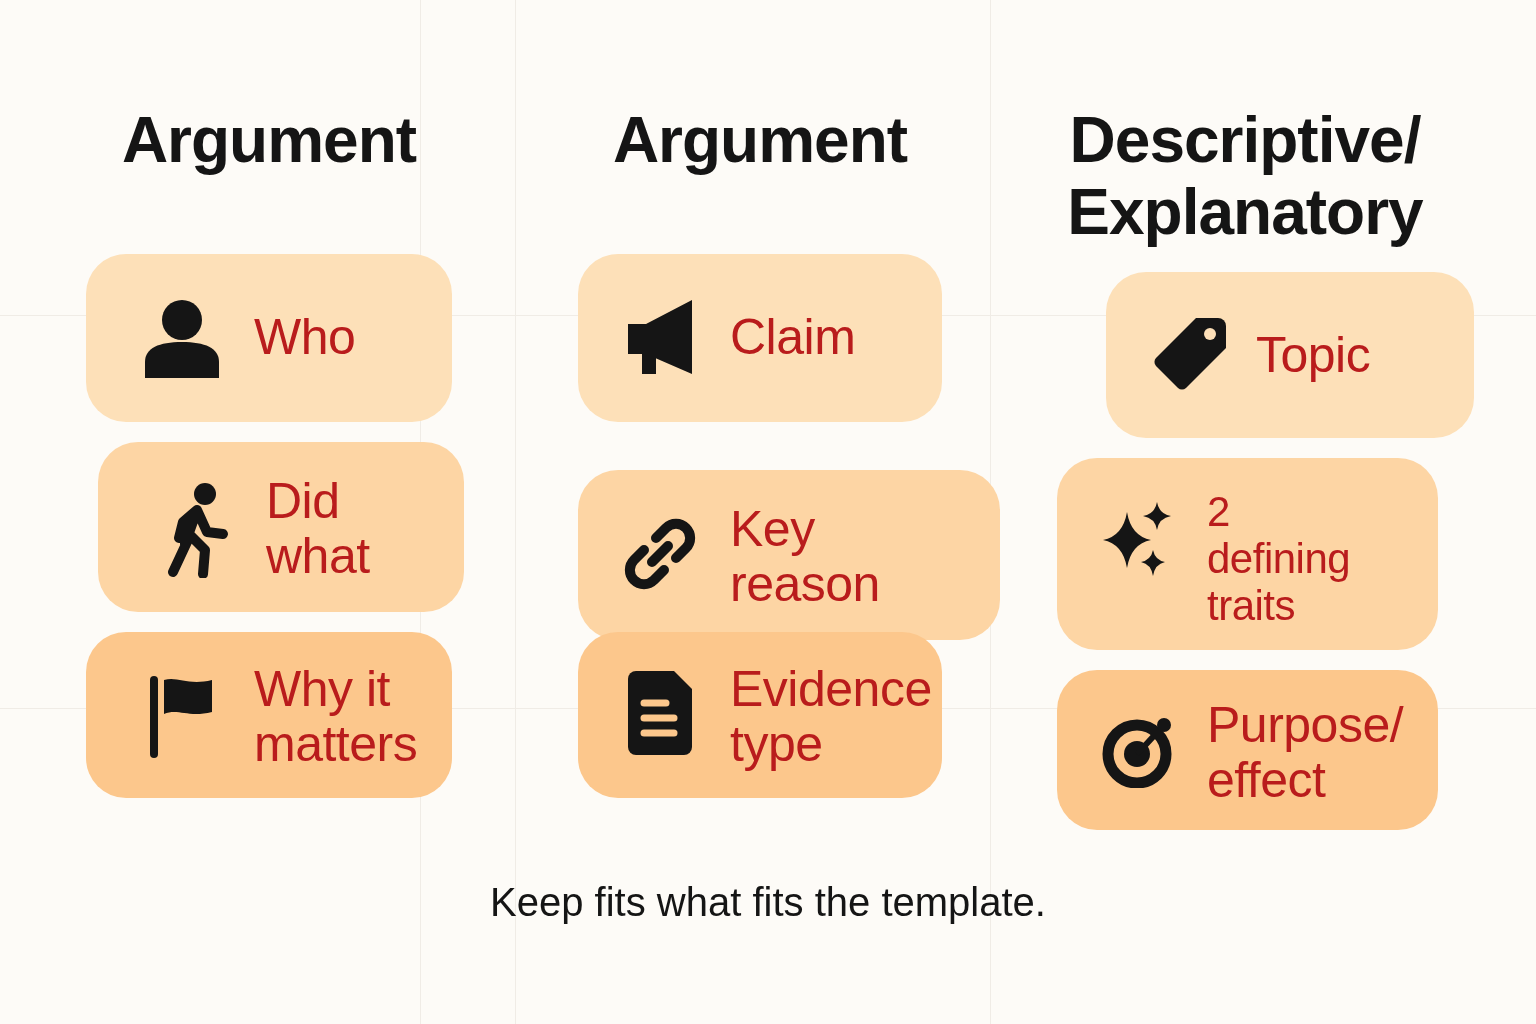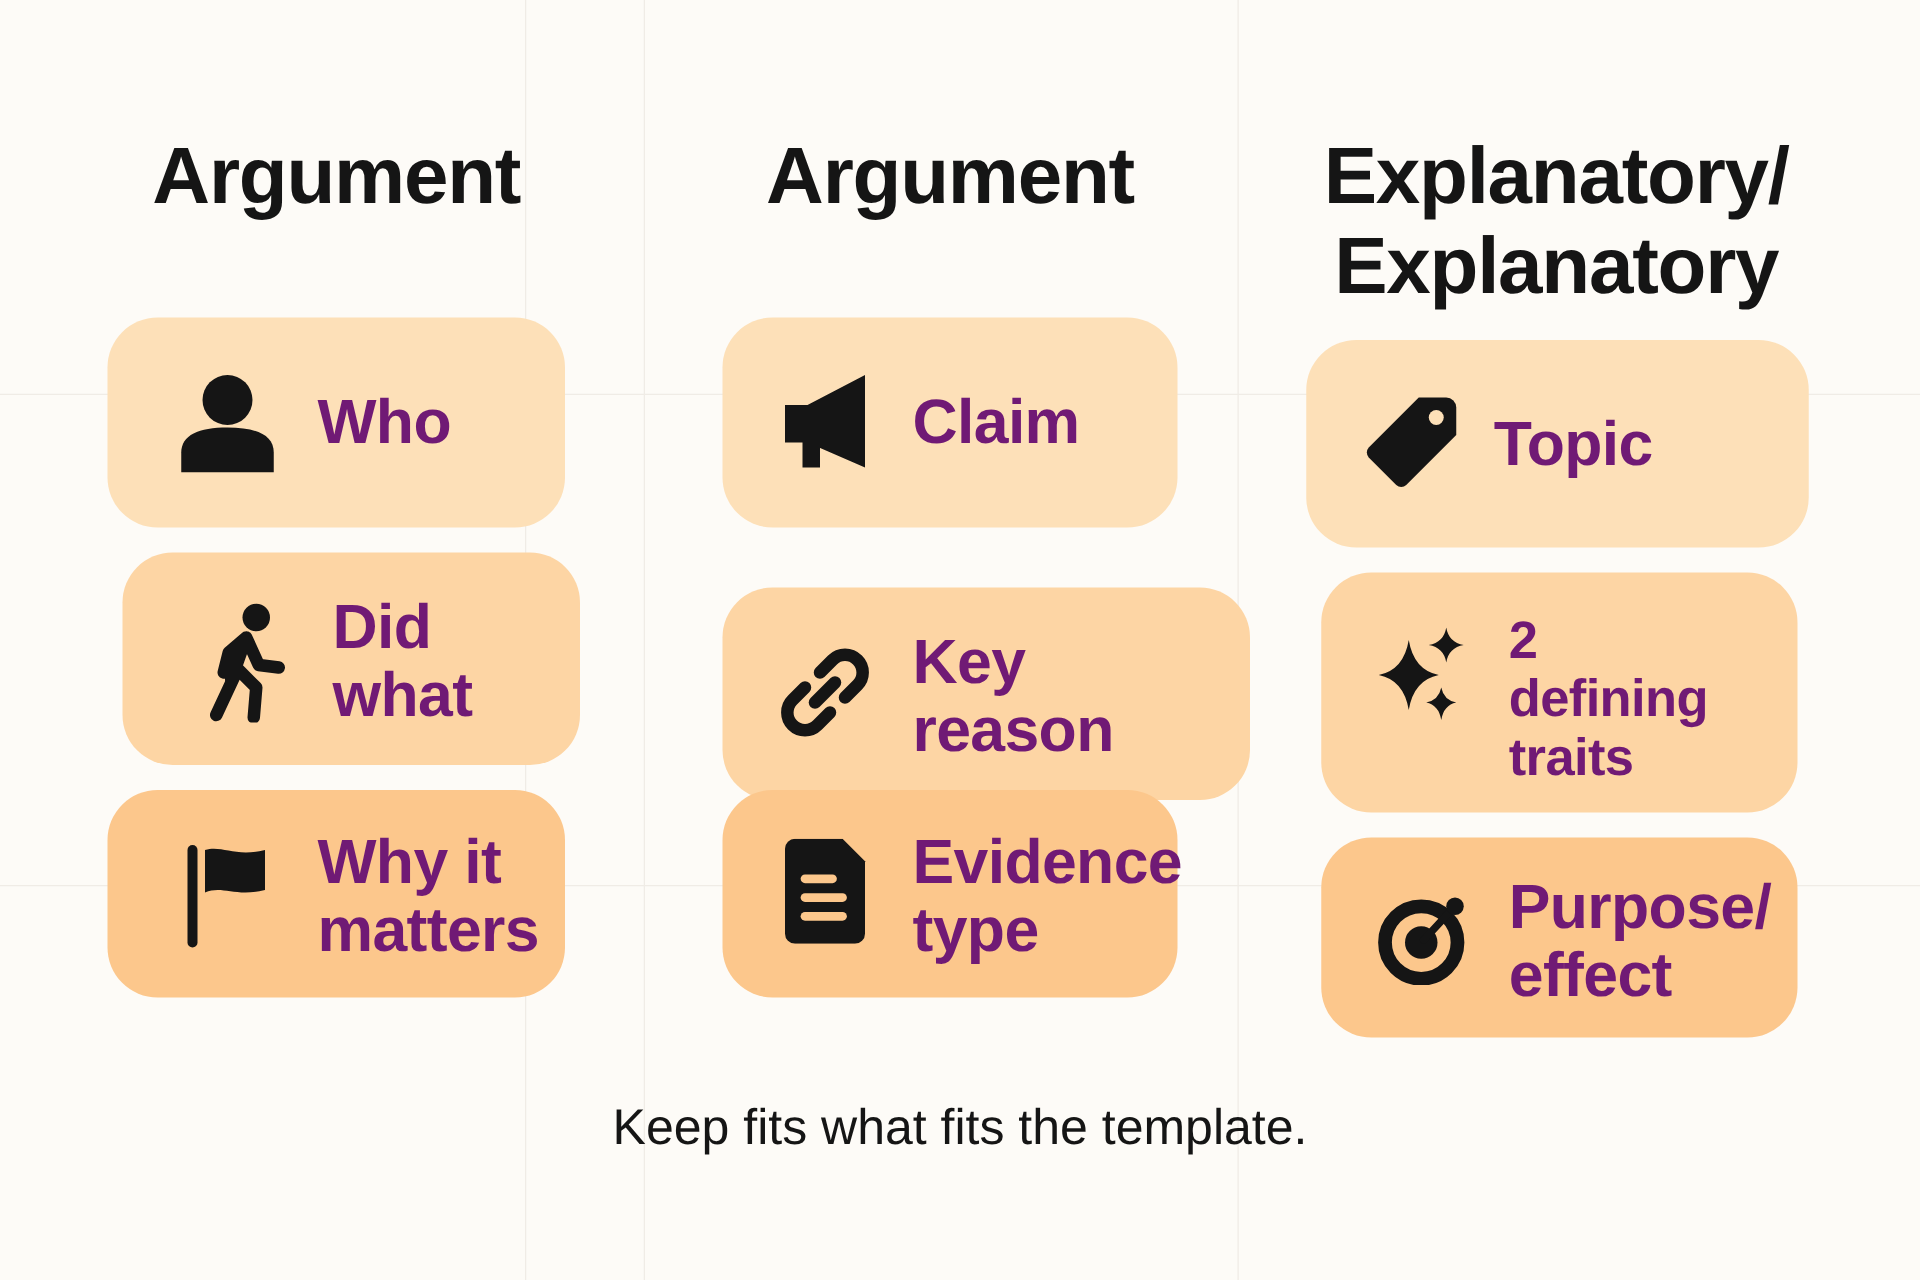--- a/index.html
+++ b/index.html
@@ -14,22 +14,22 @@
   .col-title {
     position:absolute; text-align:center; font-weight:700;
     font-size:64px; line-height:72px; letter-spacing:-1px; color:#151515;
   }
   .card {
     position:absolute; border-radius:40px; display:flex; align-items:center;
     box-sizing:border-box;
   }
   .card .icon { position:absolute; display:flex; align-items:center; justify-content:center; }
   .card .label {
-    position:absolute; font-weight:700; font-size:50px; line-height:55px;
-    letter-spacing:-0.5px; color:#701a75; white-space:pre-line;
+    position:absolute; font-weight:400; font-size:50px; line-height:55px;
+    letter-spacing:-0.5px; color:#b91c1c; white-space:pre-line;
   }
   .c1 { background:#fde0b8; }
   .c2 { background:#fdd5a4; }
   .c3 { background:#fcc78c; }
   .footer {
     position:absolute; left:0; right:0; top:880px; text-align:center;
     font-size:40px; color:#151515;
   }
 </style>
 </head>
@@ -109,24 +109,24 @@
           <line x1="16" y1="32" x2="38" y2="32"></line>
           <line x1="16" y1="47" x2="46" y2="47"></line>
           <line x1="16" y1="62" x2="46" y2="62"></line>
         </g>
       </svg>
   </div>
   <div class="label" style="left:152px;top:30px;">Evidence
 type</div>
 </div>
 
-<div class="col-title" style="left:1040px;width:410px;top:104px;white-space:pre-line;">Explanatory/
+<div class="col-title" style="left:1040px;width:410px;top:104px;white-space:pre-line;">Descriptive/
 Explanatory</div>
 
-<div class="card c1" style="left:1045px;top:272px;width:402px;height:166px;">
+<div class="card c1" style="left:1106px;top:272px;width:368px;height:166px;">
   <div class="icon" style="left:46px;top:44px;width:76px;height:76px;">
     <svg width="76" height="76" viewBox="0 0 76 76">
         <path d="M44 2 H66 A8 8 0 0 1 74 10 V32 L34 72 A6 6 0 0 1 26 72 L4 50 A6 6 0 0 1 4 42 Z" fill="#151515"></path>
         <circle cx="58" cy="18" r="6" fill="#fde0b8"></circle>
       </svg>
   </div>
   <div class="label" style="left:150px;top:56px;">Topic</div>
 </div>
 
 <div class="card c2" style="left:1057px;top:458px;width:381px;height:192px;">

